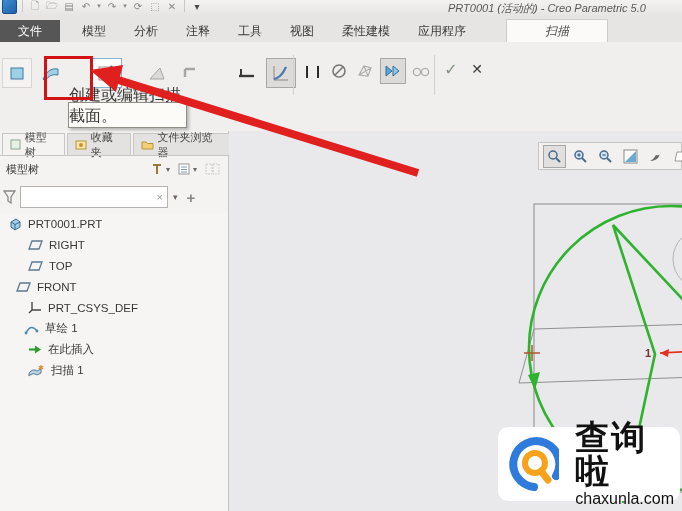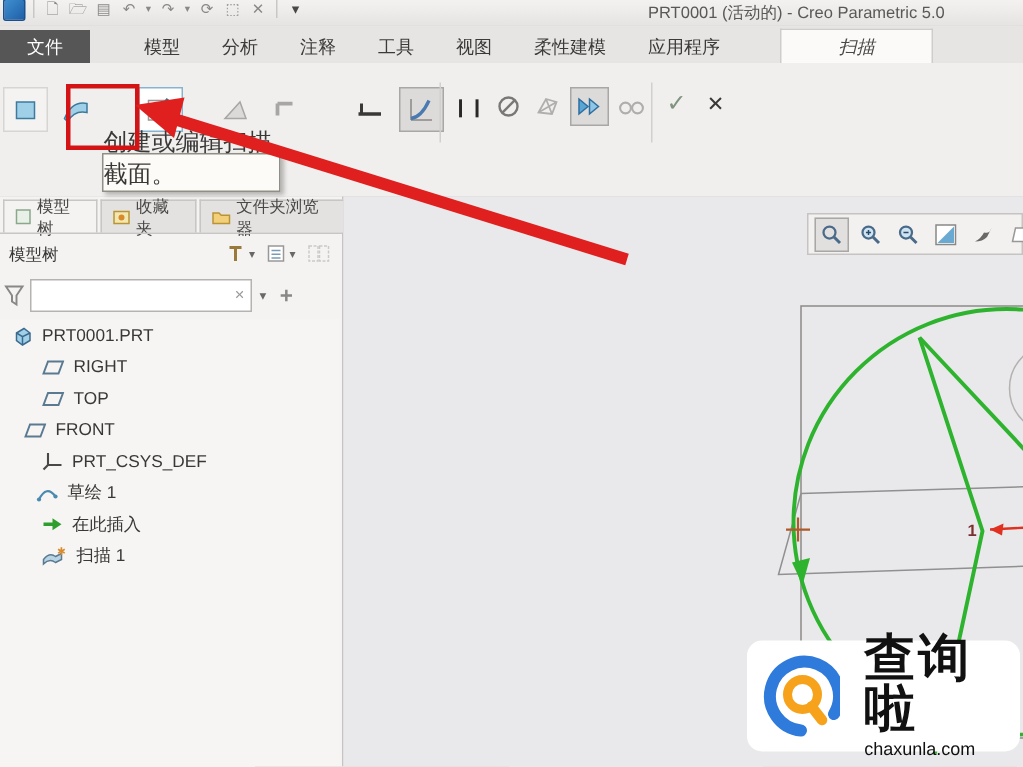--- a/index.html
+++ b/index.html
@@ -5,26 +5,26 @@
   html,body{margin:0;padding:0;}
   body{font-family:"Liberation Sans","DejaVu Sans",sans-serif;background:#d8d6d4;}
   #app{position:relative;width:682px;height:511px;background:#edebe9;overflow:hidden;font-size:12px;color:#333;}
 
   
   .titlebar{position:absolute;left:0;top:0;width:682px;height:17px;background:linear-gradient(#f4f2f0,#e6e4e2);border-bottom:1px solid #d0cecc;}
   .qat{position:absolute;left:0;top:-4px;height:20px;display:flex;align-items:center;gap:3px;padding-left:2px;}
   .appico{width:13px;height:13px;background:linear-gradient(135deg,#3f8fd0,#1f5fa8);border:1px solid #1b4e8c;border-radius:2px;}
   .qico{width:14px;height:14px;display:flex;align-items:center;justify-content:center;color:#8a8886;font-size:10px;}
   .qsep{width:1px;height:12px;background:#c9c7c5;margin:0 2px;}
-  .wtitle{position:absolute;left:432px;top:1px;font-size:11px;color:#5a5856;white-space:nowrap;}
+  .wtitle{position:absolute;left:448px;top:1px;font-size:11px;color:#5a5856;white-space:nowrap;font-style:italic;}
 
   
   .tabrow{position:absolute;left:0;top:17px;width:682px;height:25px;background:#e7e5e3;display:flex;align-items:flex-end;}
   .rtab{height:22px;line-height:22px;padding:0 14px;color:#3c3a38;cursor:default;}
-  .rtab.file{background:#565656;color:#fff;padding:0 18px;margin-right:22px;}
+  .rtab.file{background:#565656;color:#fff;padding:0 18px;margin-right:8px;}
   .rtab.ctx{font-style:italic;background:#fbfaf9;border:1px solid #cfcdcb;border-bottom:none;margin-left:26px;width:72px;text-align:center;color:#4a4846;}
 
   
   .ribbon{position:absolute;left:0;top:42px;width:682px;height:89px;background:#f1efee;border-bottom:1px solid #c9c7c5;}
   .icongrp{position:absolute;top:16px;display:flex;align-items:center;gap:4px;}
   .ibox{width:28px;height:28px;display:flex;align-items:center;justify-content:center;background:#f5f3f2;border:1px solid #d7d5d3;}
   .ibox.sel{background:#fff;border:1px solid #86b3d1;}
   .ibox.pressed{background:#dddbd9;border:1px solid #a9a7a5;}
   .ibox.flat{border-color:transparent;background:transparent;}
   .vdiv{position:absolute;top:55px;width:1px;height:48px;background:#d2d0ce;top:55px;}
@@ -57,21 +57,21 @@
   
   .gfx{position:absolute;left:229px;top:131px;width:453px;height:380px;background:#e9e8ea;overflow:hidden;}
   .gtoolbar{position:absolute;right:0;top:11px;height:26px;display:flex;align-items:center;gap:4px;background:#f2f1ef;border:1px solid #c6c4c2;padding:0 2px 0 4px;}
   .gibox{width:21px;height:21px;display:flex;align-items:center;justify-content:center;}
   .gibox.pressed{background:#e2e0de;border:1px solid #a9a7a5;}
 
   
   .wm{position:absolute;right:2px;bottom:10px;width:182px;height:74px;background:#fff;border-radius:10px;display:flex;align-items:center;padding:0 6px;box-sizing:border-box;}
   .wmtext{line-height:1;margin-left:16px;}
   .wmname{font-family:"Liberation Serif","DejaVu Serif",serif;font-size:34px;font-weight:bold;color:#111;letter-spacing:2px;}
-  .wmurl{font-size:12px;color:#111;margin-top:2px;font-family:"Liberation Sans",sans-serif;}
+  .wmurl{font-size:16px;color:#111;margin-top:2px;font-family:"Liberation Sans",sans-serif;}
 
   
   .redbox{position:absolute;left:44px;top:56px;width:43px;height:38px;border:3px solid #d41414;z-index:25;}
   .tooltip{position:absolute;left:68px;top:102px;width:117px;height:24px;background:#fcfbf7;border:1px solid #8f8f85;box-shadow:2px 2px 3px rgba(0,0,0,.25);z-index:20;display:flex;align-items:flex-end;justify-content:center;font-size:16px;color:#3a3836;}
   .arrowsvg{position:absolute;left:0;top:0;width:682px;height:511px;z-index:60;pointer-events:none;}
 </style>
 </head>
 <body>
 
 <div id="app">

